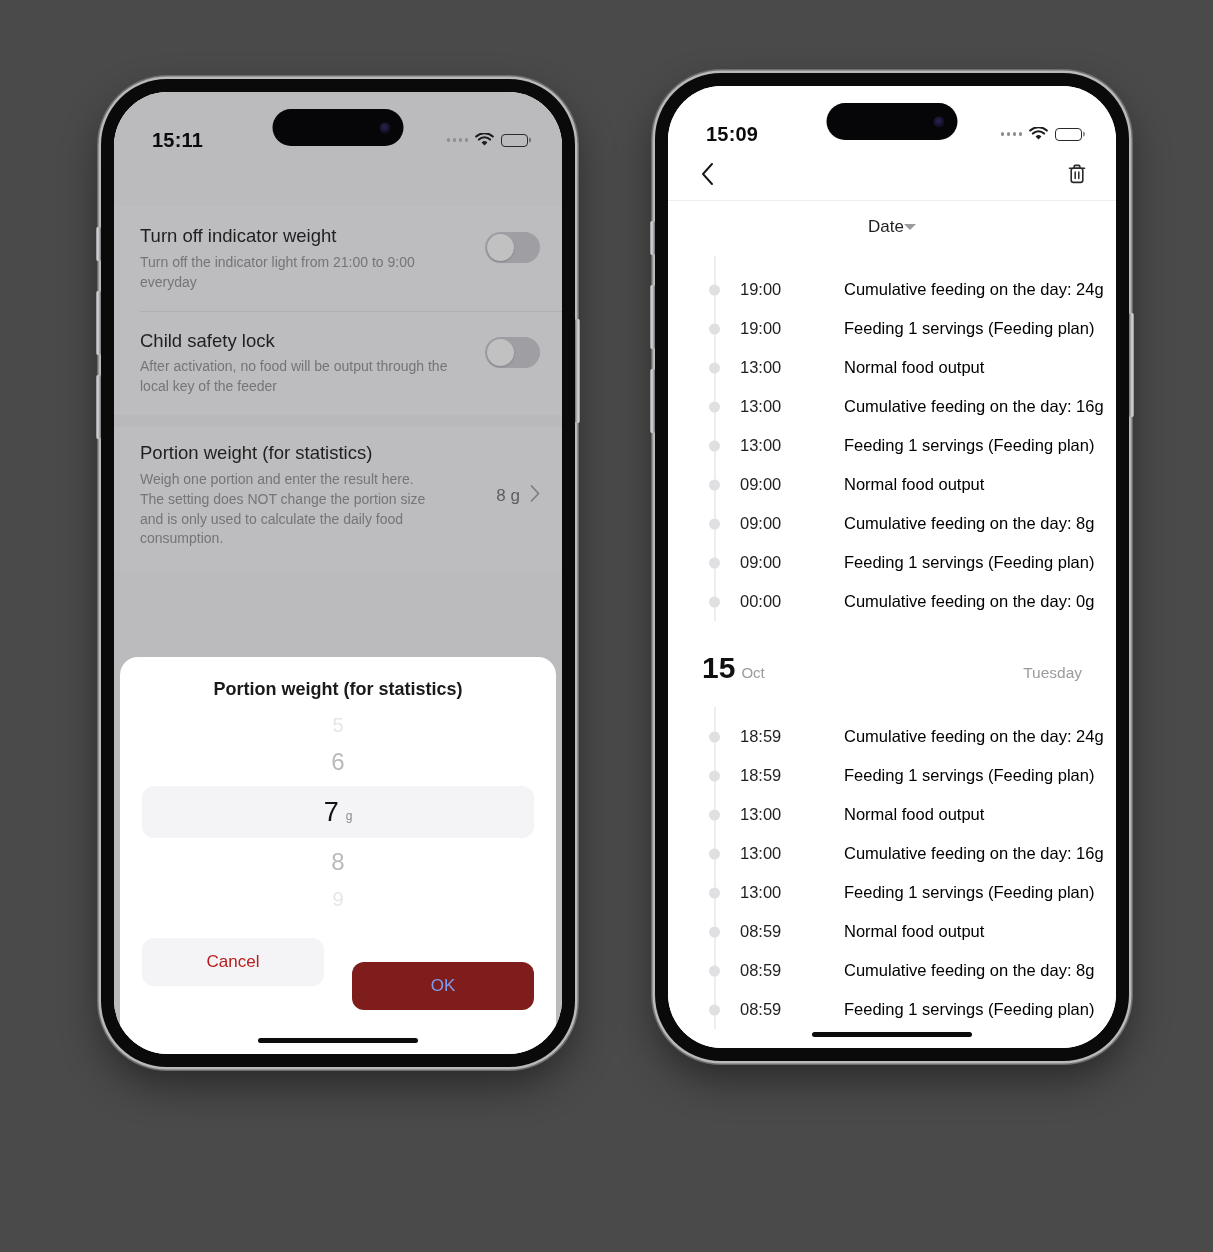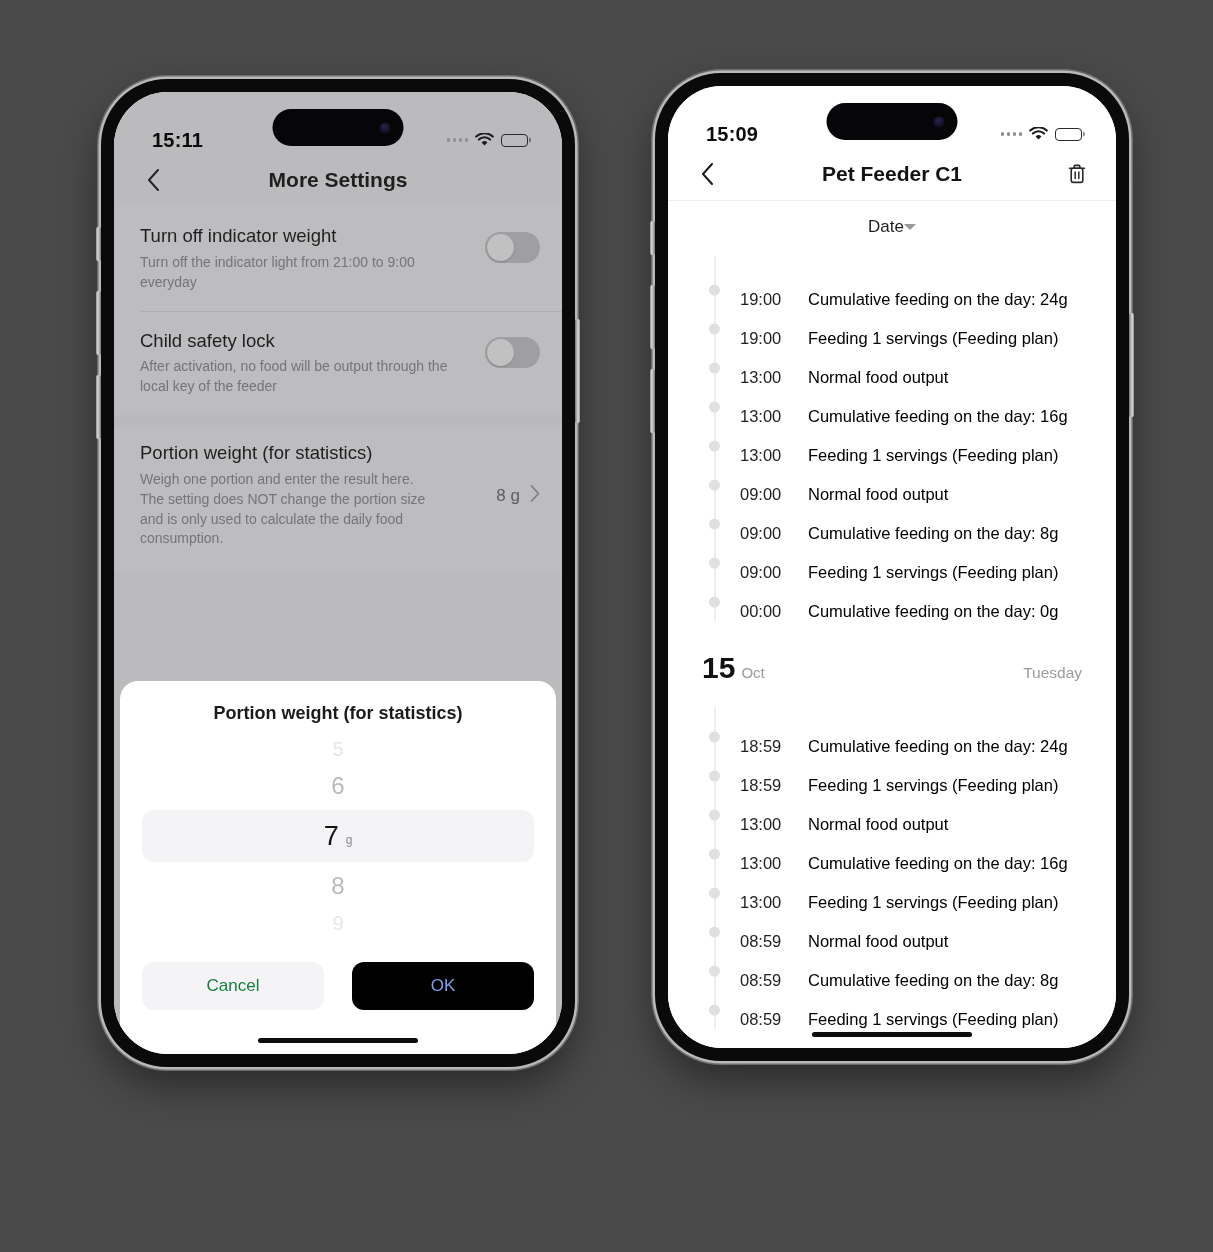--- a/index.html
+++ b/index.html
@@ -182,44 +182,44 @@
   .pick-item.sel { height: 52px; color: #141414; font-size: 27px; }
   .pick-unit { font-size: 12px; color: #8b8b90; align-self: center; margin-top: 8px; }
 
   .sheet-actions { display: flex; gap: 28px; margin-top: 26px; }
   .sheet-btn {
     flex: 1; height: 48px; border-radius: 12px;
     display: flex; align-items: center; justify-content: center;
     font-size: 17px; cursor: pointer; border: none;
     font-family: "Liberation Sans", sans-serif;
   }
-  .btn-cancel { background: #f4f4f6; color: #15803d; }
-  .btn-ok { background: #000000; color: #7e9df0; }
+  .btn-cancel { background: #f4f4f6; color: #b91c1c; }
+  .btn-ok { background: #7f1d1d; color: #7e9df0; margin-top: 24px; }
 
   
   .rs-body { position: absolute; inset: 0; background: #ffffff; text-decoration: underline; }
   .filterbar {
     position: absolute; top: 114px; left: 0; right: 0; height: 52px;
     display: flex; align-items: center; justify-content: center; gap: 0;
     border-top: 1px solid #efeff1;
     cursor: pointer;
   }
   .filter-label { font-size: 17px; color: #1f1f21; }
   .caret-dn { width: 0; height: 0; border-left: 6px solid transparent;
               border-right: 6px solid transparent; border-top: 6px solid #9a9aa0; }
 
   .timeline { position: absolute; top: 170px; left: 0; right: 0; bottom: 0; overflow: hidden; }
   .tl-group { position: relative; }
   .tl-rail {
     position: absolute; left: 46px; top: 0; bottom: 0;
     width: 1.5px; background: #eeeef0;
   }
   .tl-row {
-    position: relative; display: flex; align-items: flex-end;
-    height: 39px; padding-left: 72px;
+    position: relative; display: flex; align-items: center;
+    height: 39px; padding-left: 72px; gap: 36px;
   }
   .tl-dot {
     position: absolute; left: 41px; top: 50%; transform: translateY(-50%);
     width: 11px; height: 11px; border-radius: 50%;
     background: #e0e0e3;
   }
   .tl-time { font-size: 16.5px; color: #1f1f21; width: 56px; flex: none; }
   .tl-text { font-size: 16.5px; color: #000000; margin-left: 12px; white-space: nowrap; }
 
   .date-sep {
@@ -263,28 +263,20 @@
                 <path d="M3.9 6.6 a8 8 0 0 1 11.2 0" stroke="#1c1c1e" stroke-width="2.1" fill="none" stroke-linecap="round"></path>
                 <path d="M1.2 3.6 a12 12 0 0 1 16.6 0" stroke="#1c1c1e" stroke-width="2.1" fill="none" stroke-linecap="round"></path>
               </svg>
             </span>
             <span class="batt">
               <span class="batt-fill" style="width:32%"></span>
             </span>
           </div>
         </div>
 
-        <div class="navbar">
-          <div class="nav-back">
-            <svg width="13" height="22" viewBox="0 0 13 22">
-              <path d="M11 1 L2 11 L11 21" stroke="#161618" stroke-width="1.9" fill="none" stroke-linecap="round" stroke-linejoin="round"></path>
-            </svg>
-          </div>
-          <div class="nav-title">More Settings</div>
-        </div>
 
         <div class="settings-list">
 
           <div class="set-row">
             <div class="set-texts">
               <div class="set-title">Turn off indicator weight</div>
               <div class="set-desc">Turn off the indicator light from 21:00 to 9:00 everyday</div>
             </div>
             <div class="set-ctl">
               <div class="switch">
@@ -385,21 +377,20 @@
             </span>
           </div>
         </div>
 
         <div class="navbar">
           <div class="nav-back">
             <svg width="13" height="22" viewBox="0 0 13 22">
               <path d="M11 1 L2 11 L11 21" stroke="#161618" stroke-width="1.9" fill="none" stroke-linecap="round" stroke-linejoin="round"></path>
             </svg>
           </div>
-          <div class="nav-title">Pet Feeder C1</div>
           <div class="nav-action">
             <svg width="20" height="22" viewBox="0 0 20 22">
               <path d="M2.5 5.2 H17.5" stroke="#2a2a2c" stroke-width="1.6" stroke-linecap="round"></path>
               <path d="M7.2 5.2 V3.4 a1 1 0 0 1 1-1 h3.6 a1 1 0 0 1 1 1 V5.2" stroke="#2a2a2c" stroke-width="1.6" fill="none" stroke-linejoin="round"></path>
               <rect x="4.2" y="5.2" width="11.6" height="14.2" rx="2.2" stroke="#2a2a2c" stroke-width="1.6" fill="none"></rect>
               <path d="M8.2 9 V15.6 M11.8 9 V15.6" stroke="#2a2a2c" stroke-width="1.5" stroke-linecap="round"></path>
             </svg>
           </div>
         </div>
 

